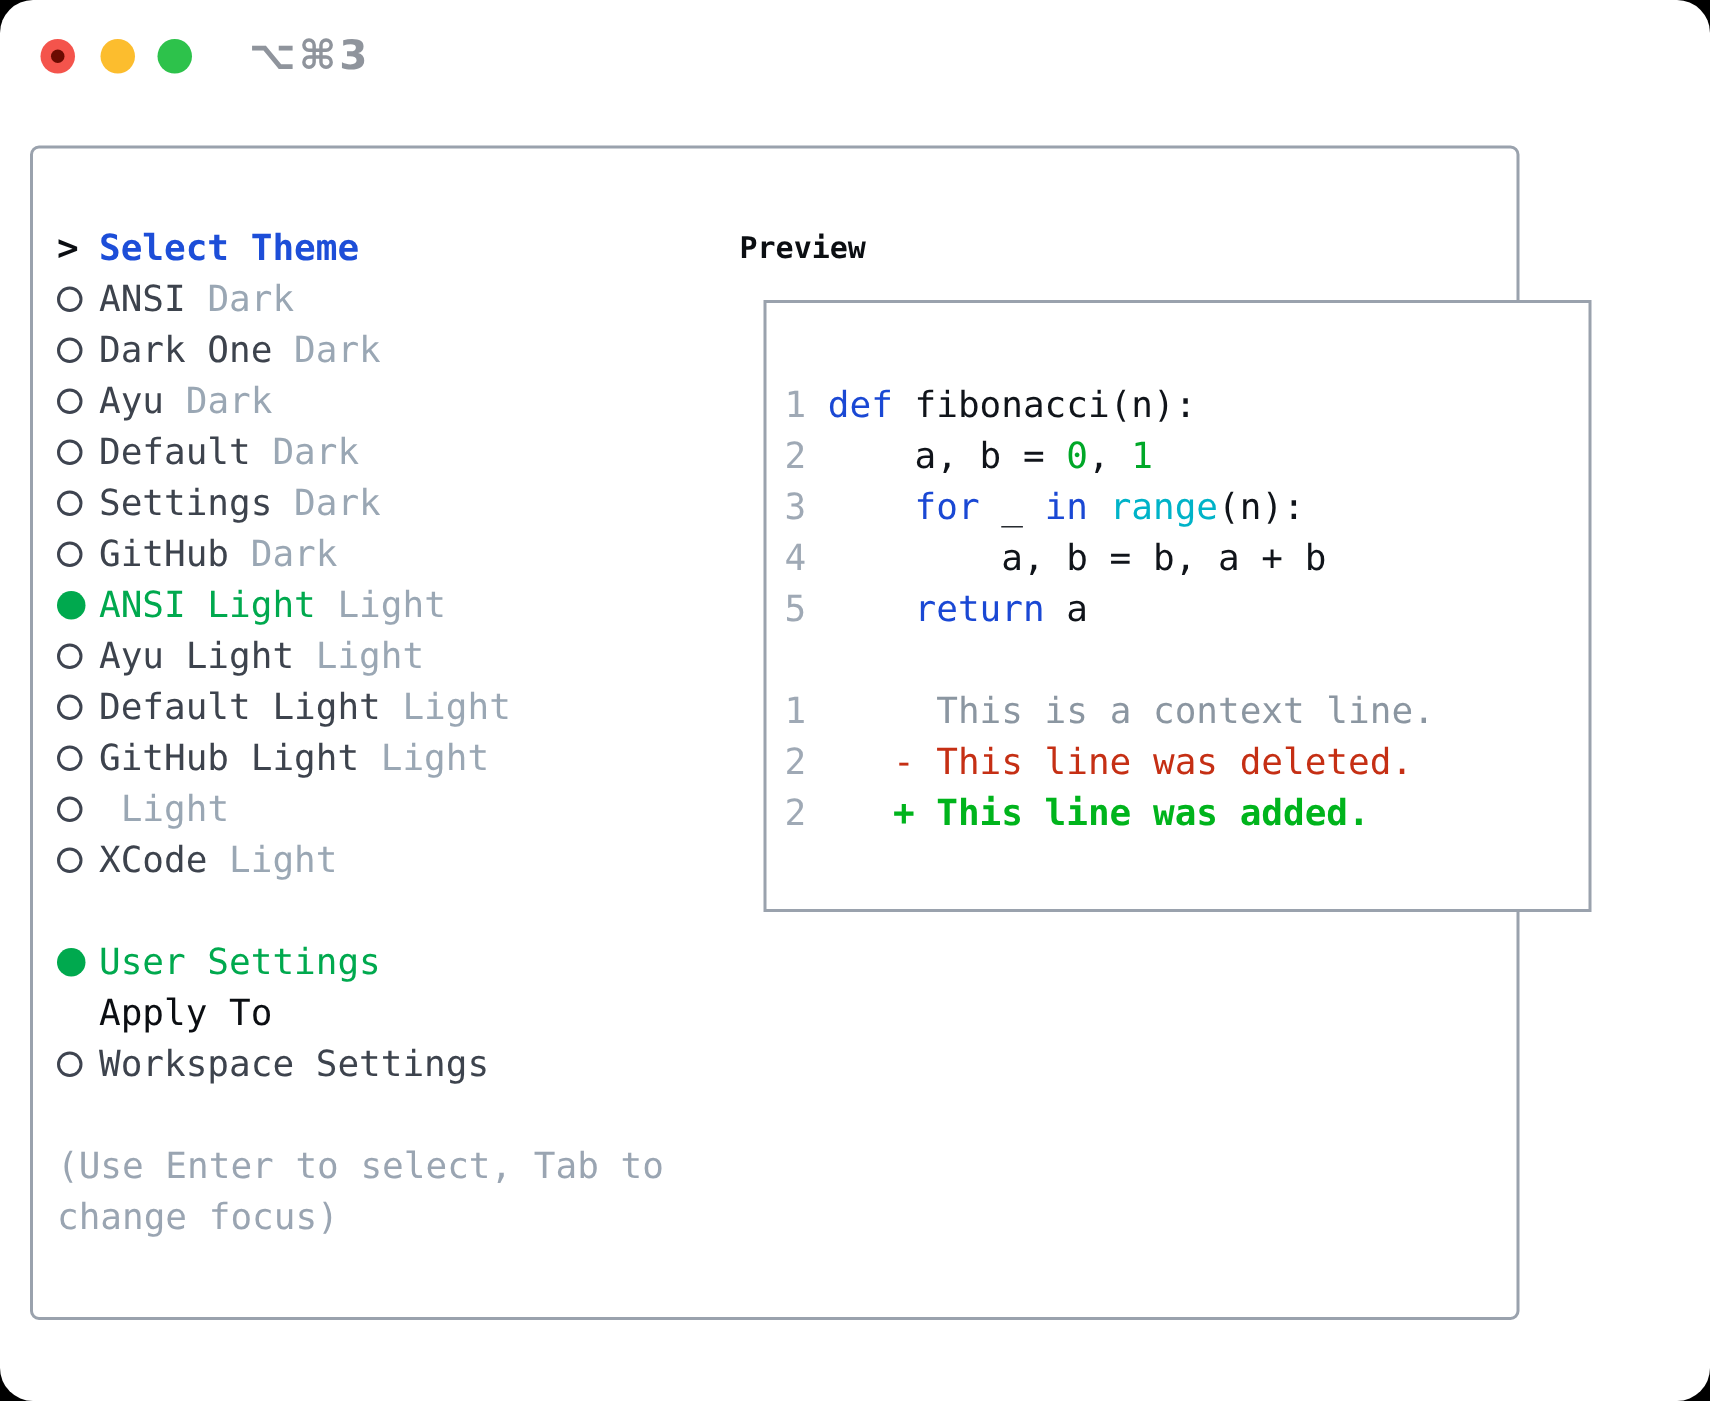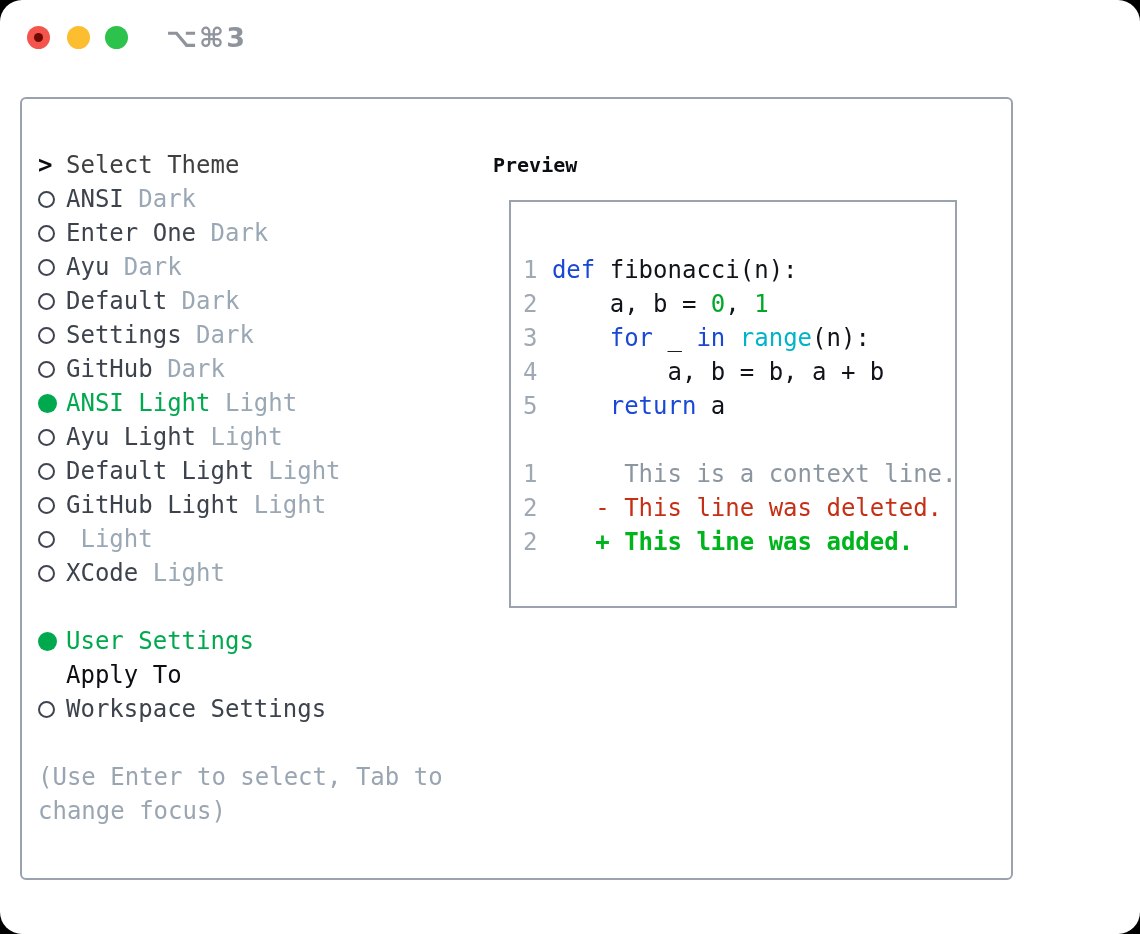--- a/index.html
+++ b/index.html
@@ -46,37 +46,37 @@
     font-size: 24px; line-height: 34px; color: #3d434d;
   }
   .row { display: flex; align-items: center; height: 34px; white-space: pre; }
   .mark { width: 28px; flex: 0 0 28px; display: flex; align-items: center; }
   .chevron { font-weight: bold; color: #0b0e12; }
   .ring {
     width: 17px; height: 17px; border-radius: 50%;
     border: 2px solid #3e4450; background: transparent;
   }
   .ring.filled { width: 19px; height: 19px; border: none; background: #00a94e; }
-  .hdr { font-weight: normal; color: #404040; }
+  .hdr { font-weight: bold; color: #1d4ed8; }
   .subhdr { color: #0b0e12; }
   .variant { color: #9aa7b4; text-align: center; }
   .sel { color: #00a94e; }
   .spacer { height: 34px; }
   .hint { color: #9aa5b2; text-align: center; }
   .hint .row { padding-left: 0; }
 
   
   .preview-label {
     position: absolute; left: 471px; top: 49px;
     height: 34px; line-height: 34px;
     font-size: 20px; font-weight: bold; color: #0b0e12;
   }
   .preview-box {
     position: absolute; left: 487px; top: 101px;
-    width: 448px; height: 408px;
+    width: 552px; height: 408px;
     border: 2px solid #9aa2ad;
     background: #fff;
   }
   .code {
     position: absolute; left: 12px; top: 51px;
     font-size: 24px; line-height: 34px; white-space: pre;
   }
   .code-line { height: 34px; }
   .tok-ln  { color: #9fa9b5; }
   .tok-pl  { color: #10141a; }
@@ -109,21 +109,21 @@
         <span class="mark"><span class="chevron">&gt;</span></span>
         <span class="hdr">Select Theme</span>
       </div>
 
       <div class="row">
         <span class="mark"><span class="ring"></span></span>
         <span>ANSI</span><span> </span><span class="variant">Dark</span>
       </div>
       <div class="row">
         <span class="mark"><span class="ring"></span></span>
-        <span>Enter One</span><span> </span><span class="variant">Dark</span>
+        <span>Dark One</span><span> </span><span class="variant">Dark</span>
       </div>
       <div class="row">
         <span class="mark"><span class="ring"></span></span>
         <span>Ayu</span><span> </span><span class="variant">Dark</span>
       </div>
       <div class="row">
         <span class="mark"><span class="ring"></span></span>
         <span>Default</span><span> </span><span class="variant">Dark</span>
       </div>
       <div class="row">

